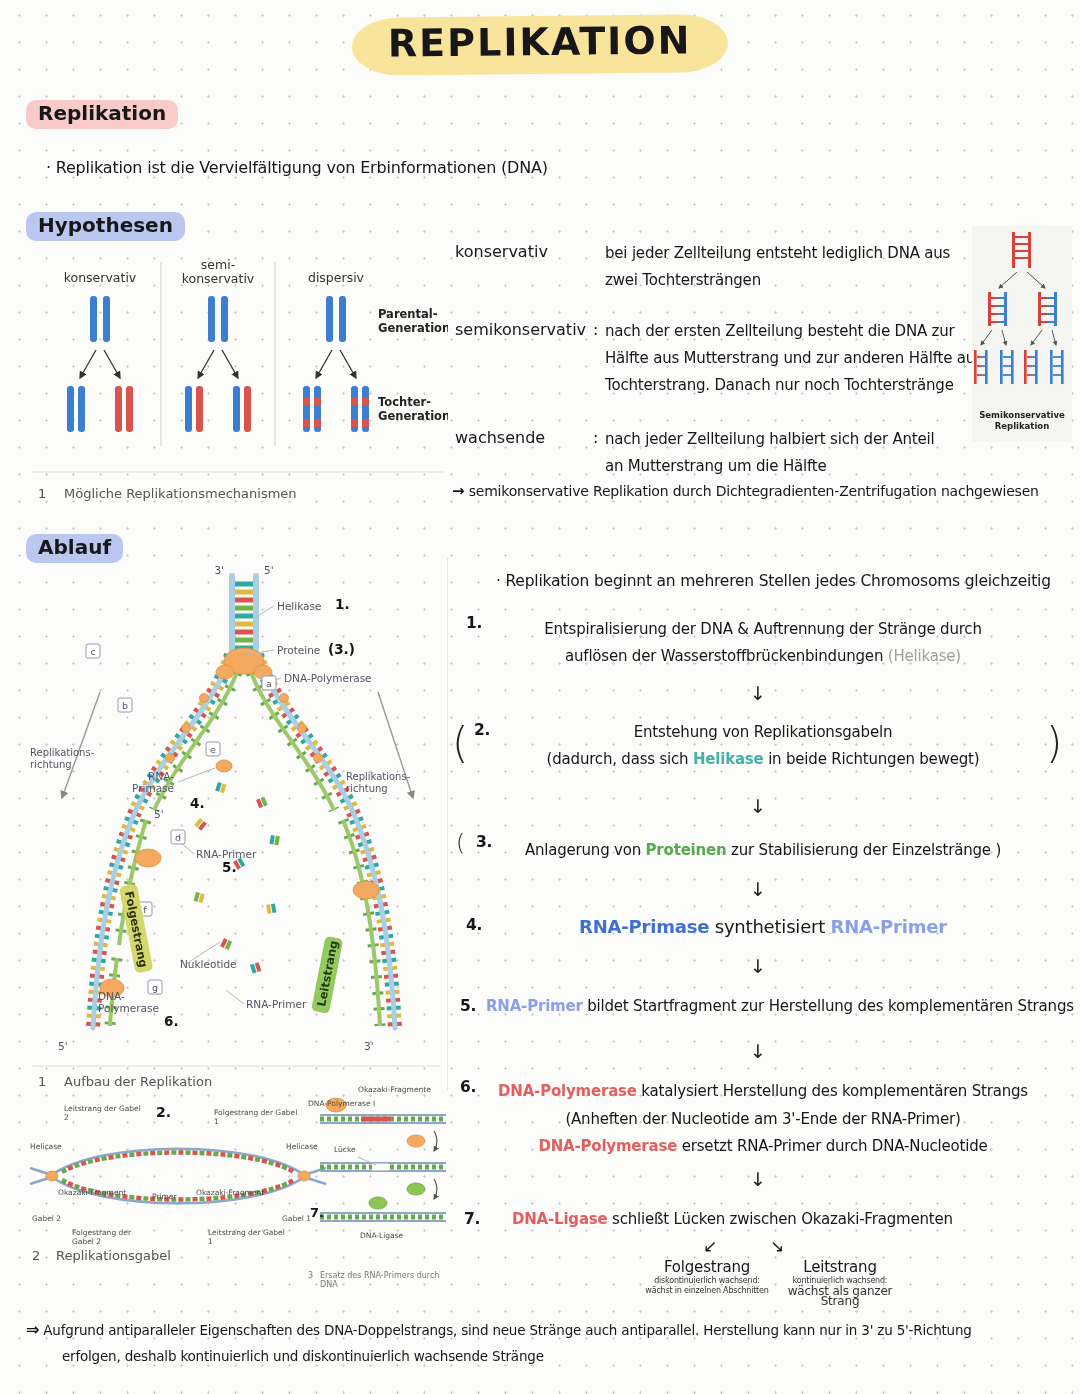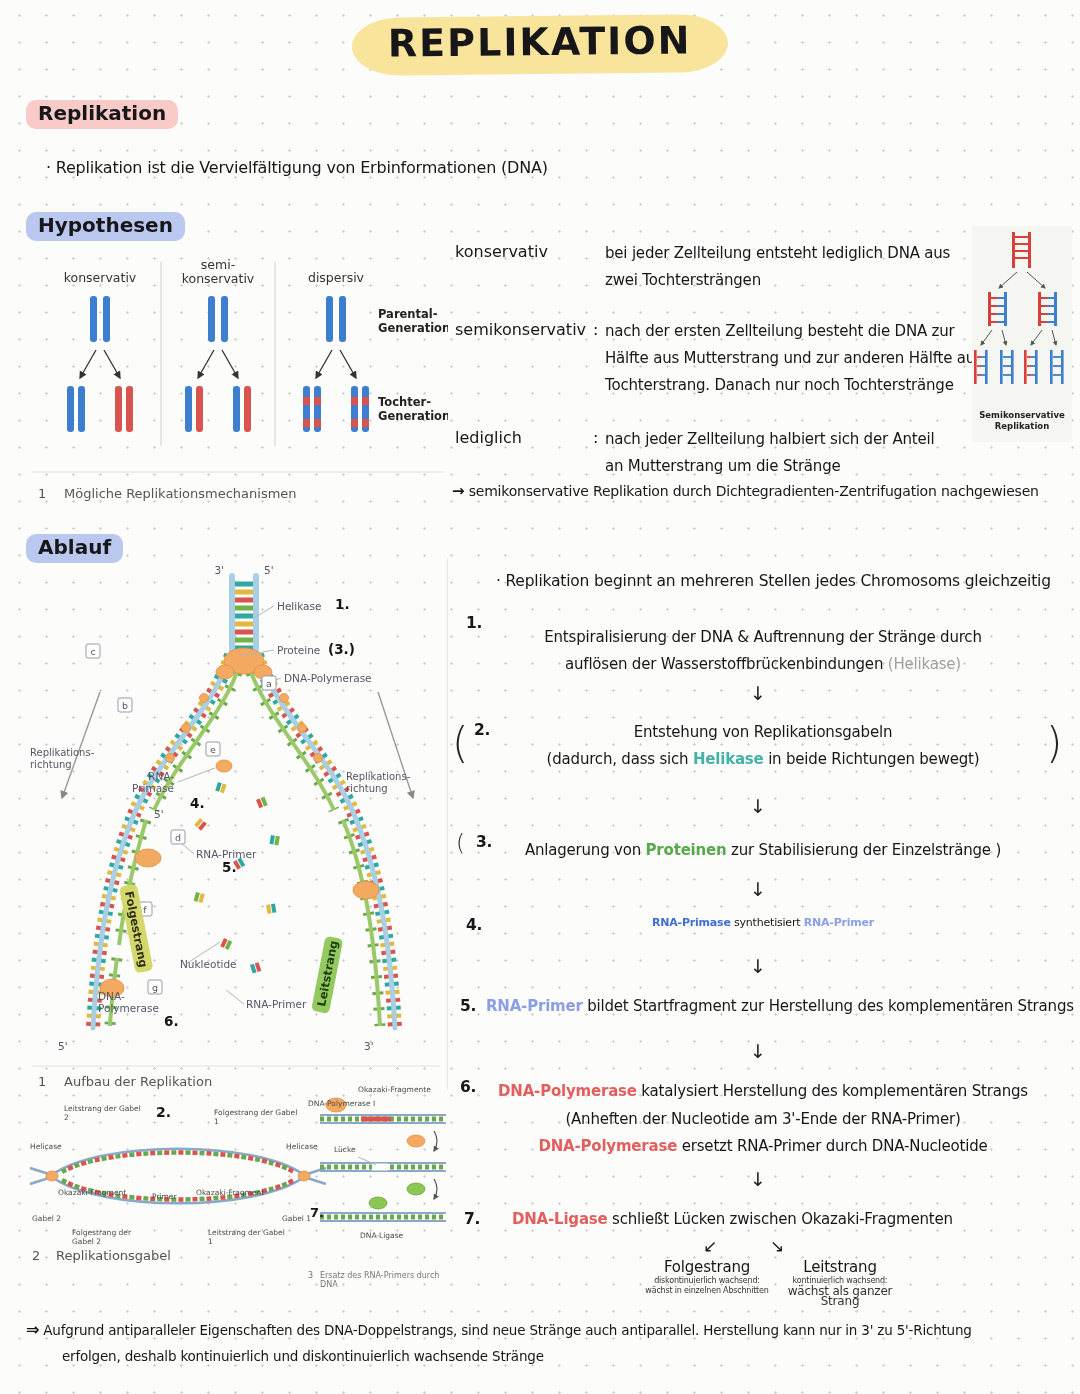--- a/index.html
+++ b/index.html
@@ -126,25 +126,25 @@
   </div>
 
   <span class="abs term" style="left:0;top:80px">semikonservativ</span>
   <span class="abs term" style="left:138px;top:80px">:</span>
   <div class="abs defline" style="left:150px;top:78px">
     <div>nach der ersten Zellteilung besteht die DNA zur</div>
     <div>Hälfte aus Mutterstrang und zur anderen Hälfte aus</div>
     <div>Tochterstrang. Danach nur noch Tochterstränge</div>
   </div>
 
-  <span class="abs term" style="left:0;top:188px">lediglich</span>
+  <span class="abs term" style="left:0;top:188px">wachsende</span>
   <span class="abs term" style="left:138px;top:188px">:</span>
   <div class="abs defline" style="left:150px;top:186px">
     <div>nach jeder Zellteilung halbiert sich der Anteil</div>
-    <div>an Mutterstrang um die Stränge</div>
+    <div>an Mutterstrang um die Hälfte</div>
   </div>
 </div>
 
 <div class="abs" style="left:972px;top:226px;width:100px;height:216px">
   <svg width="100" height="216" viewBox="0 0 100 216">
     <defs>
       <marker id="mkB" markerWidth="6" markerHeight="6" refX="4" refY="2.5" orient="auto">
           <path d="M0,0 L5,2.5 L0,5 Z" fill="#555"></path>
         </marker>
     </defs>
@@ -500,21 +500,21 @@
   <span class="abs" style="left:2px;top:186px;font-size:8px;color:#777">3</span>
   <span class="abs" style="left:14px;top:186px;font-size:8px;color:#777">Ersatz des RNA-Primers durch DNA</span>
 </div>
 
 <div class="abs steps" style="left:448px;top:552px;width:630px;height:772px">
 
   <div class="abs hw" style="left:48px;top:20px;font-size:15.5px">·  Replikation beginnt an mehreren Stellen jedes Chromosoms gleichzeitig</div>
 
   <div class="abs" style="left:0;top:60px;width:630px">
     <span class="abs num" style="left:18px;top:2px">1.</span>
-    <div class="center" style="margin:12px 55px;line-height:27px">
+    <div class="center" style="margin:4px 55px;line-height:27px">
       <div>Entspiralisierung der DNA &amp; Auftrennung der Stränge durch</div>
       <div><span>auflösen der Wasserstoffbrückenbindungen </span><span class="c-gray">(Helikase)</span></div>
     </div>
   </div>
   <div class="abs arrow-dn" style="left:302px;top:130px">↓</div>
 
   <div class="abs" style="left:0;top:165px;width:630px">
     <span class="abs" style="left:4px;top:2px;font-size:42px;font-weight:200;color:#222">(</span>
     <span class="abs num" style="left:26px;top:4px">2.</span>
     <span class="abs" style="left:598px;top:2px;font-size:42px;font-weight:200;color:#222">)</span>
@@ -529,21 +529,21 @@
     <span class="abs" style="left:8px;top:-3px;font-size:23px;font-weight:300;color:#222">(</span>
     <span class="abs num" style="left:28px;top:0">3.</span>
     <div class="center" style="margin:8px 60px">
       <span>Anlagerung von </span><span class="c-green">Proteinen</span><span> zur Stabilisierung der Einzelstränge </span><span>)</span>
     </div>
   </div>
   <div class="abs arrow-dn" style="left:302px;top:326px">↓</div>
 
   <div class="abs" style="left:0;top:364px;width:630px">
     <span class="abs num" style="left:18px;top:0">4.</span>
-    <div class="center" style="margin:0 60px;font-size:11px">
+    <div class="center" style="margin:0 60px;font-size:18px">
       <span class="c-blue">RNA-Primase</span><span> synthetisiert </span><span class="c-peri">RNA-Primer</span>
     </div>
   </div>
   <div class="abs arrow-dn" style="left:302px;top:403px">↓</div>
 
   <div class="abs" style="left:0;top:445px;width:630px">
     <span class="abs num" style="left:12px;top:0">5.</span>
     <div style="margin-left:38px">
       <span class="c-peri">RNA-Primer</span><span> bildet Startfragment zur Herstellung des komplementären Strangs</span>
     </div>

